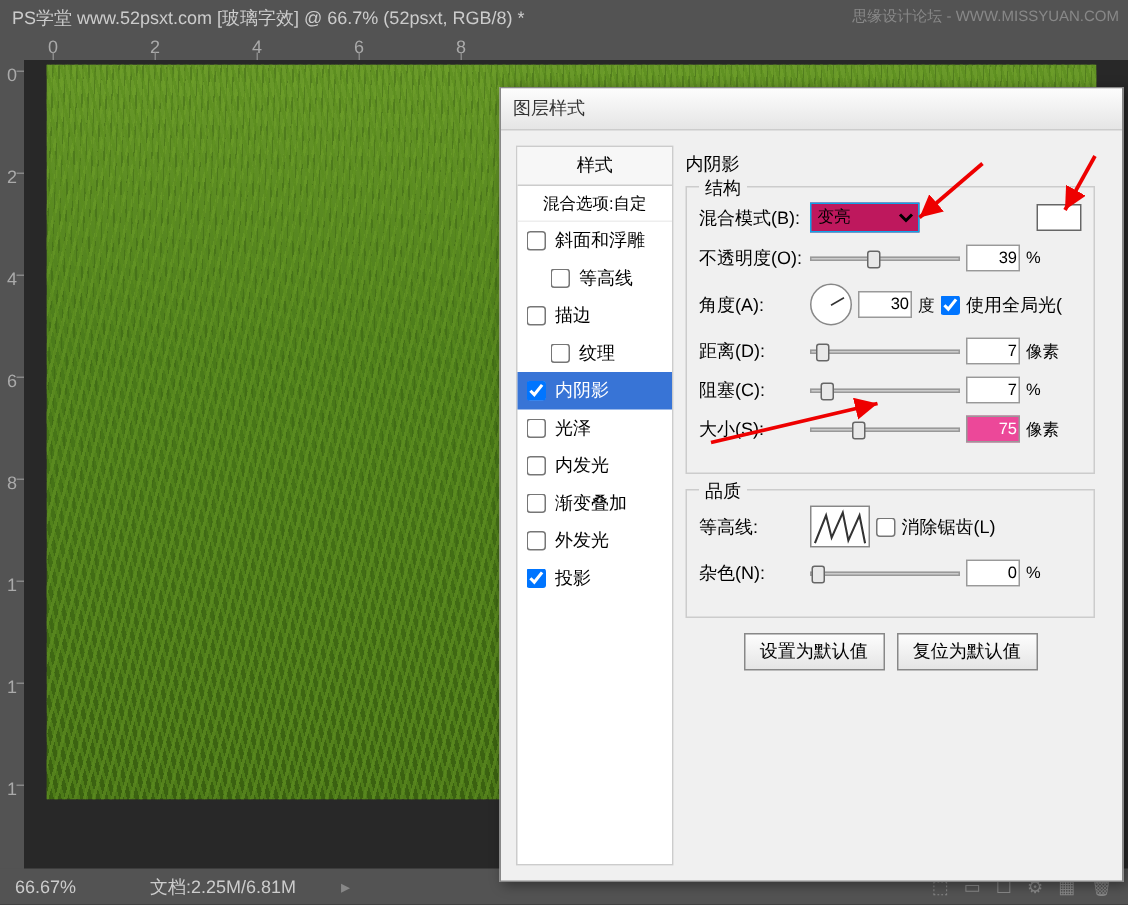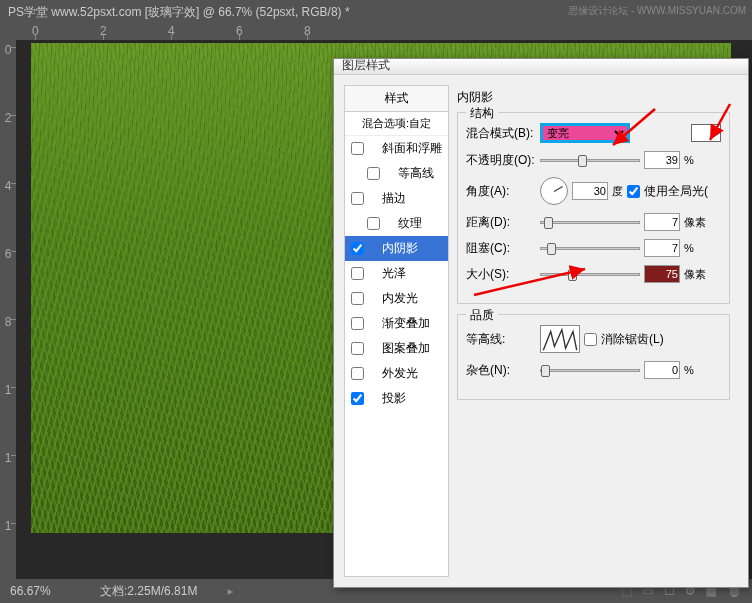--- a/index.html
+++ b/index.html
@@ -18,42 +18,42 @@
 .grass{width:100%;height:100%;background:
  repeating-linear-gradient(75deg,rgba(90,140,30,.6) 0 2px,transparent 2px 5px),
  repeating-linear-gradient(105deg,rgba(110,160,40,.5) 0 2px,transparent 2px 6px),
  repeating-linear-gradient(92deg,rgba(60,100,20,.5) 0 1px,transparent 1px 4px),
  linear-gradient(180deg,#6a9a2a 0%,#4a7a1a 40%,#3a6010 100%)}
 .watermark-text{position:absolute;left:40px;top:220px;font-size:60px;font-weight:700;color:rgba(220,240,200,.35);text-shadow:1px 1px 2px rgba(0,0,0,.3)}
 .statusbar{position:absolute;left:0;bottom:0;width:100%;height:24px;background:#535353;display:flex;align-items:center;gap:30px;padding:0 10px;color:#ccc;font-size:11px}
 .statusbar .zoom{width:60px}
 .statusbar .icons-right{margin-left:auto;display:flex;gap:10px;color:#888}
 .dialog{position:absolute;left:333px;top:58px;width:416px;height:530px;background:#f0f0f0;border:1px solid #888;box-shadow:2px 2px 8px rgba(0,0,0,.4);display:flex;flex-direction:column}
-.dialog-title{height:16px;background:linear-gradient(#fdfdfd,#e5e5e5);border-bottom:1px solid #ccc;display:flex;align-items:flex-end;padding:0 8px;font-size:12px;color:#333}
+.dialog-title{height:28px;background:linear-gradient(#fdfdfd,#e5e5e5);border-bottom:1px solid #ccc;display:flex;align-items:center;padding:0 8px;font-size:12px;color:#333}
 .dialog-body{flex:1;display:flex;padding:10px}
 .style-list{width:105px;border:1px solid #ccc;background:#fff;display:flex;flex-direction:column}
 .style-list .hdr{text-align:center;padding:4px;border-bottom:1px solid #ccc;background:#f7f7f7}
 .style-list .blend{text-align:center;padding:4px;border-bottom:1px solid #eee;font-size:11px}
-.style-list .item{padding:4px 6px;display:flex;align-items:center;gap:16px;font-size:12px;cursor:pointer}
+.style-list .item{padding:4px 6px;display:flex;align-items:center;gap:4px;font-size:12px;cursor:pointer}
 .style-list .item input{margin-right:2px}
 .style-list .item.sel{background:#3874d6;color:#fff}
 .style-list .item.indent{padding-left:22px}
 .settings{flex:1;padding:4px 8px}
 .section-title{font-size:12px;margin-bottom:6px}
 .group{border:1px solid #ccc;padding:10px 8px 12px;margin-bottom:10px;position:relative}
 .group-label{position:absolute;top:-8px;left:8px;background:#f0f0f0;padding:0 4px;font-size:12px}
 .row{display:flex;align-items:center;margin-bottom:8px;gap:4px}
 .row label{width:70px;text-align:left;font-size:12px;white-space:nowrap}
 .row .ctrl{flex:1;display:flex;align-items:center;gap:4px}
 .slider{flex:1;height:3px;background:#ccc;position:relative;border:1px solid #999;max-width:100px}
 .slider .thumb{position:absolute;top:-5px;width:9px;height:12px;background:#e8e8e8;border:1px solid #666;border-radius:2px}
 .numbox{width:36px;height:18px;border:1px solid #999;background:#fff;text-align:right;font-size:11px;padding:1px}
-.numbox.sel{background:#7f1d1d;color:#fff}
+.numbox.sel{background:#ec4899;color:#fff}
 .unit{font-size:11px}
-select.combo{width:90px;height:20px;border:3px solid #0ea5e9;background:#ec4899;font-size:11px}
+select.combo{width:73px;height:20px;border:1px solid #0ea5e9;background:#be185d;font-size:11px}
 .swatch{width:30px;height:18px;background:#fff;border:1px solid #666}
 .angle-dial{width:28px;height:28px;border:1px solid #888;border-radius:50%;background:#fff;position:relative}
 .angle-dial::after{content:"";position:absolute;left:50%;top:50%;width:10px;height:1px;background:#333;transform-origin:left;transform:rotate(-30deg)}
 .contour-box{width:40px;height:28px;border:1px solid #888;background:#fff;position:relative}
 .contour-box svg{width:100%;height:100%}
 .btns{display:flex;gap:8px;justify-content:center;margin-top:10px}
 .btns button{padding:3px 10px;border:1px solid #888;background:linear-gradient(#fdfdfd,#e5e5e5);cursor:pointer;font-size:12px}
 .arrow{position:absolute;pointer-events:none}
 .arrow svg{overflow:visible}
 .watermark-site{position:absolute;right:6px;top:4px;color:#888;font-size:10px;z-index:200}
@@ -168,24 +168,20 @@
       <div class="item">
           <input type="checkbox" style="">
           <span>内发光</span>
         </div>
       <div class="item">
           <input type="checkbox" style="">
           <span>渐变叠加</span>
         </div>
       <div class="item">
           <input type="checkbox" style="">
-          <span>图案叠加</span>
-        </div>
-      <div class="item">
-          <input type="checkbox" style="">
           <span>外发光</span>
         </div>
       <div class="item">
           <input type="checkbox" checked="" style="">
           <span>投影</span>
         </div>
     </div>
 
     <div class="settings">
       <div class="section-title">内阴影</div>
@@ -271,20 +267,24 @@
           <div class="ctrl">
             <div class="slider">
                 <div class="thumb" style="left:0"></div>
               </div>
             <input class="numbox" value="0" style="">
             <span class="unit">%</span>
           </div>
         </div>
       </div>
 
+      <div class="btns">
+        <button>设置为默认值</button>
+        <button>复位为默认值</button>
+      </div>
     </div>
   </div>
 </div>
 
 <div class="arrow" style="left:605px;top:105px">
   <svg width="60" height="50">
       <defs>
         <marker id="a1" markerWidth="8" markerHeight="8" refX="6" refY="3" orient="auto">
           <path d="M0,0 L6,3 L0,6 Z" fill="#e00"></path>
         </marker>

